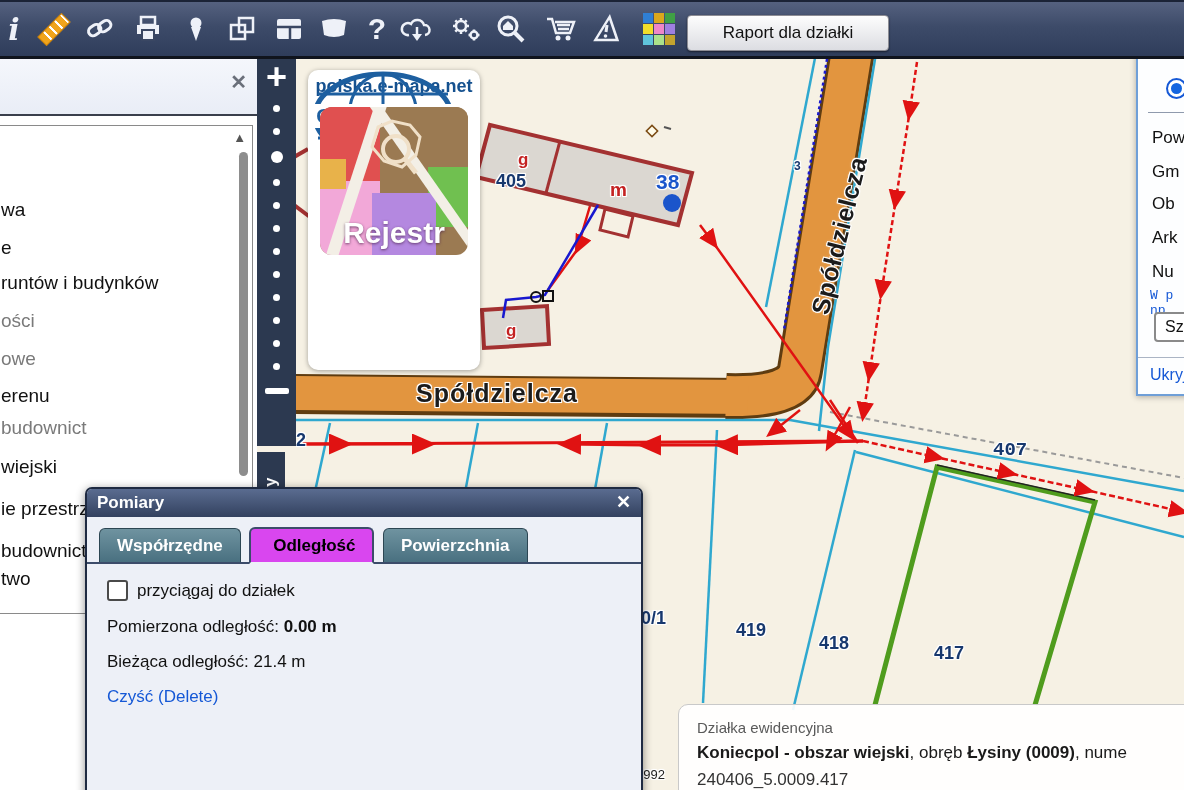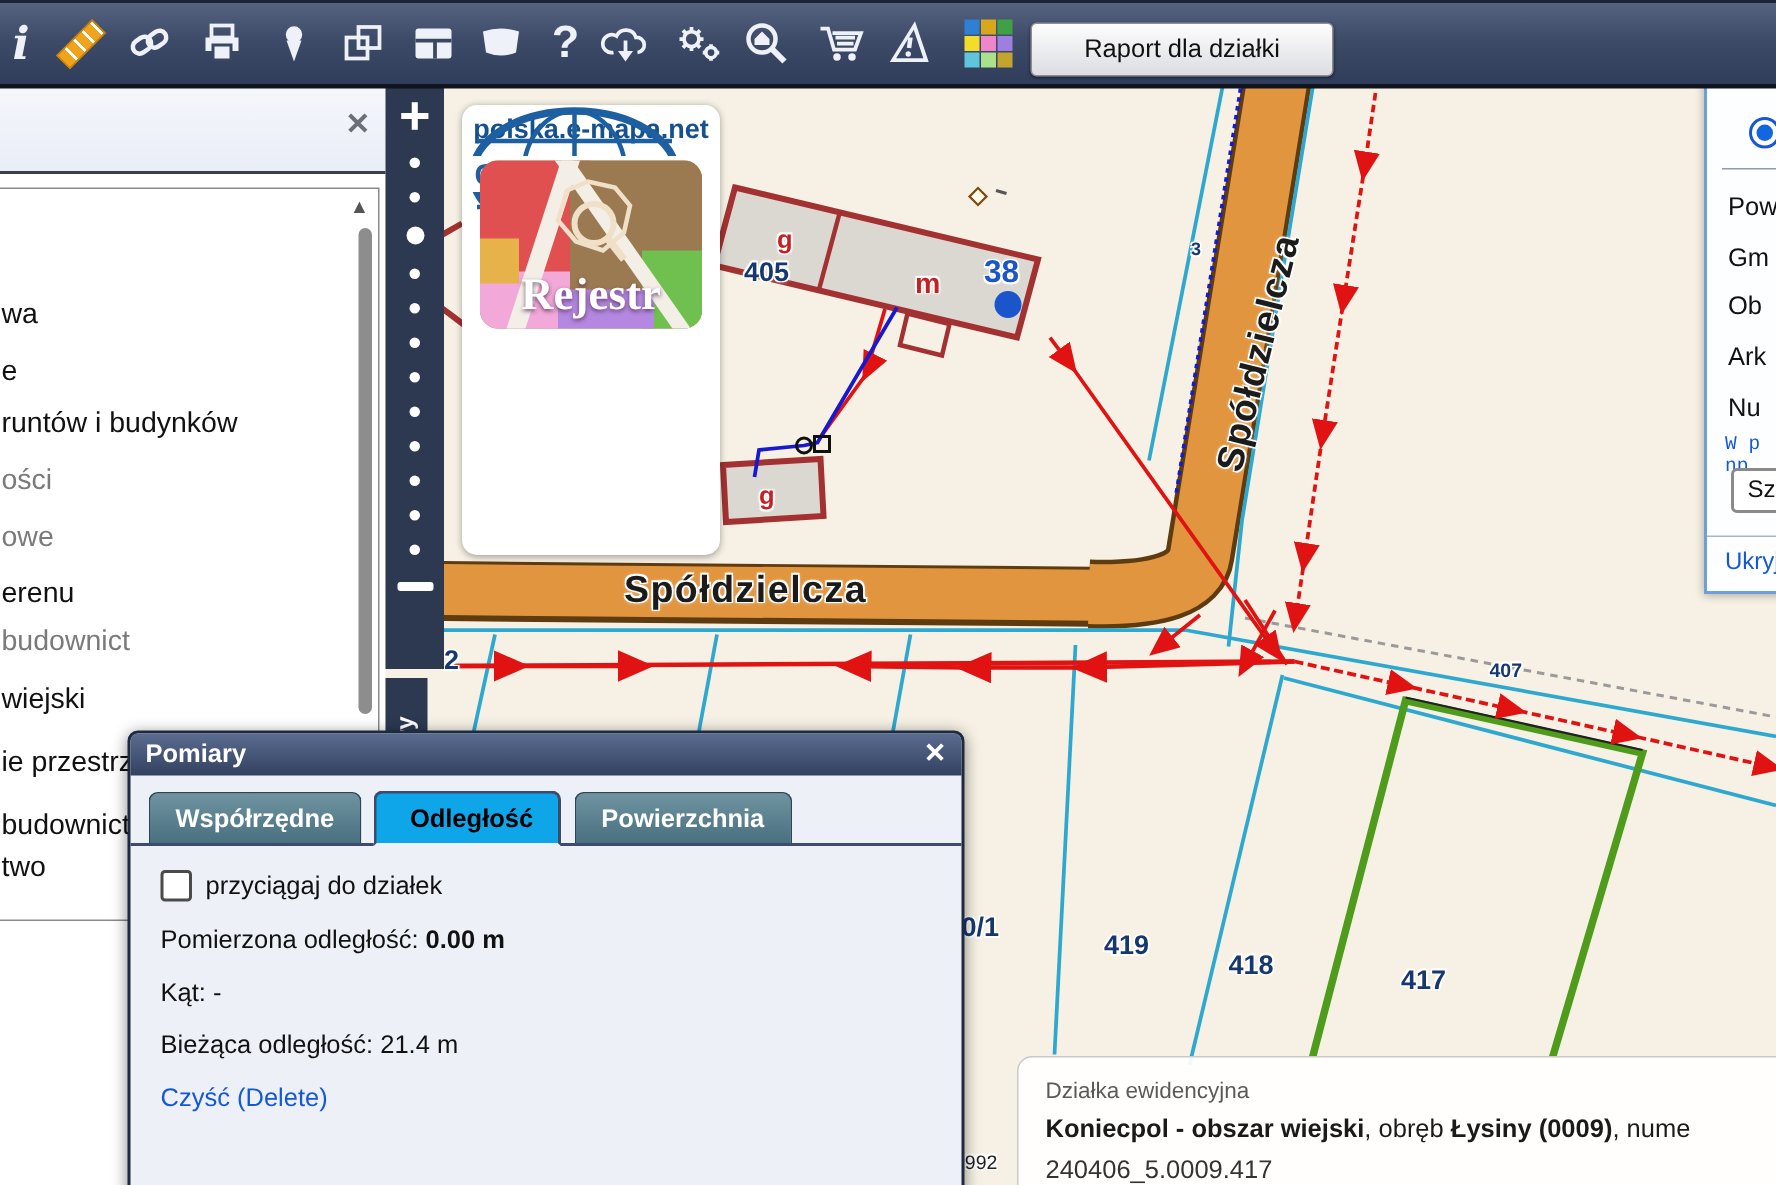--- a/index.html
+++ b/index.html
@@ -32,22 +32,22 @@
      text-shadow:-1px -1px 0 #fff,1px -1px 0 #fff,-1px 1px 0 #fff,1px 1px 0 #fff,0 0 3px #fff;}
   .navy{color:#17386e;font-weight:bold;font-size:18px;}
   .redl{color:#c42222;font-weight:bold;font-size:17px;}
   .street{color:#1b1b1b;font-weight:600;font-size:25px;letter-spacing:1px;}
 
   
   #logo-card{position:absolute;left:12px;top:13px;width:172px;height:300px;background:#fff;
      border-radius:10px;box-shadow:0 1px 5px rgba(0,0,0,.35);text-align:center;padding-top:6px;
      box-sizing:border-box;z-index:5;}
   #site-link{font-size:18px;font-weight:bold;color:#15518f;}
-  #pog-tile{position:relative;width:148px;height:112px;margin:10px auto 0;border-radius:12px;
-     overflow:hidden;background:#9b7a52;font-family:Liberation Serif, serif;}
+  #pog-tile{position:relative;width:148px;height:148px;margin:10px auto 0;border-radius:12px;
+     overflow:hidden;background:#9b7a52;}
   #pog-tile .patch{position:absolute;}
   #pog-text{position:absolute;left:0;right:0;bottom:6px;color:#fff;font-weight:bold;font-size:30px;
      line-height:32px;text-shadow:0 1px 3px rgba(80,40,80,.8);}
 
   
   #info-panel{position:absolute;left:678px;top:704px;width:520px;height:96px;z-index:30;
      background:rgba(255,255,255,.93);border:1px solid #c9c9c9;border-radius:10px 0 0 0;
      padding:14px 0 0 18px;box-sizing:border-box;}
   #info-panel .t1{font-size:15px;color:#5a5a5a;}
   #info-panel .t2{font-size:17px;color:#1a1a1a;margin-top:7px;white-space:nowrap;}
@@ -84,21 +84,21 @@
      background:#edf0f7;border:2px solid #1e2a42;border-radius:7px 7px 0 0;
      box-shadow:0 2px 10px rgba(0,0,0,.45);}
   #dlg-head{height:28px;background:linear-gradient(180deg,#5a6c90,#33415f);
      border-radius:5px 5px 0 0;color:#fff;font-weight:bold;font-size:17px;line-height:28px;
      padding-left:10px;}
   #dlg-close{position:absolute;right:10px;top:2px;color:#fff;font-size:18px;font-weight:bold;cursor:pointer;}
   #dlg-tabs{padding:10px 12px 0;border-bottom:2px solid #3c4c6a;}
   .dtab{display:inline-block;padding:7px 17px 6px;font-size:17px;font-weight:bold;color:#fff;
      background:linear-gradient(180deg,#6f93a0,#497080);border:1px solid #2c4653;
      border-bottom:none;border-radius:6px 6px 0 0;margin-right:4px;cursor:pointer;}
-  .dtab.active{background:#0ea5e9;color:#000;border:2px solid #3c4c6a;border-bottom:2px solid #edf0f7;
+  .dtab.active{background:#d946ef;color:#000;border:2px solid #3c4c6a;border-bottom:2px solid #edf0f7;
      margin-bottom:-2px;position:relative;padding-left:22px;}
   #dlg-body{padding:16px 20px;font-size:17px;color:#111;}
   .dlg-row{margin-bottom:15px;}
   .dlg-row .val.b{font-weight:bold;}
   #snap-row{display:flex;align-items:center;margin-bottom:16px;}
   #snap-box{width:17px;height:17px;border:2px solid #4a4a4a;border-radius:3px;background:#fff;
      margin-right:9px;cursor:pointer;}
   #clear-link{color:#1558d6;cursor:pointer;}
 
   
@@ -189,21 +189,21 @@
       <path d="M368,70 L375,72" stroke="#555" stroke-width="2"></path>
       <circle cx="376" cy="146" r="9" fill="#1b55cb"></circle>
     </svg>
 
     <div class="mlabel redl" style="left:222px;top:93px;">g</div>
     <div class="mlabel navy" style="left:200px;top:114px;">405</div>
     <div class="mlabel redl" style="left:314px;top:122px;font-size:19px;">m</div>
     <div class="mlabel" style="left:360px;top:113px;color:#1b55cb;font-weight:bold;font-size:21px;">38</div>
     <div class="mlabel redl" style="left:210px;top:264px;">g</div>
     <div class="mlabel navy" style="left:498px;top:102px;font-size:12px;">3</div>
-    <div class="mlabel navy" style="left:697px;top:382px;font-size:13px;">407</div>
+    <div class="mlabel navy" style="left:697px;top:382px;font-size:19px;font-family:Liberation Mono, monospace;">407</div>
     <div class="mlabel navy" style="left:440px;top:563px;">419</div>
     <div class="mlabel navy" style="left:523px;top:576px;">418</div>
     <div class="mlabel navy" style="left:638px;top:586px;">417</div>
     <div class="mlabel navy" style="left:345px;top:551px;">0/1</div>
     <div class="mlabel navy" style="left:-10px;top:373px;">22</div>
     <div class="mlabel" style="left:340px;top:710px;color:#222;font-size:13px;">1992</div>
     <div style="position:absolute;left:432px;top:165px;width:220px;height:26px;transform:rotate(-76deg);text-align:center;">
       <span class="mlabel street" style="position:static;">Spółdzielcza</span>
     </div>
     <div style="position:absolute;left:101px;top:322px;width:200px;text-align:center;">
@@ -399,24 +399,20 @@
     <div id="dlg-body">
       <div id="snap-row">
         <span id="snap-box"></span>
         <span>przyciągaj do działek</span>
       </div>
       <div class="dlg-row">
         <span class="lbl">Pomierzona odległość:</span>
         <span class="val b">0.00 m</span>
       </div>
       <div class="dlg-row">
-        <span class="lbl">Kąt:</span>
-        <span class="val">-</span>
-      </div>
-      <div class="dlg-row">
         <span class="lbl">Bieżąca odległość:</span>
         <span class="val">21.4 m</span>
       </div>
       <div class="dlg-row"><span id="clear-link">Czyść (Delete)</span></div>
     </div>
   </div>
 
   <div id="info-panel">
     <div class="t1">Działka ewidencyjna</div>
     <div class="t2"><b>Koniecpol - obszar wiejski</b><span>, obręb </span><b>Łysiny (0009)</b><span>, nume</span></div>

